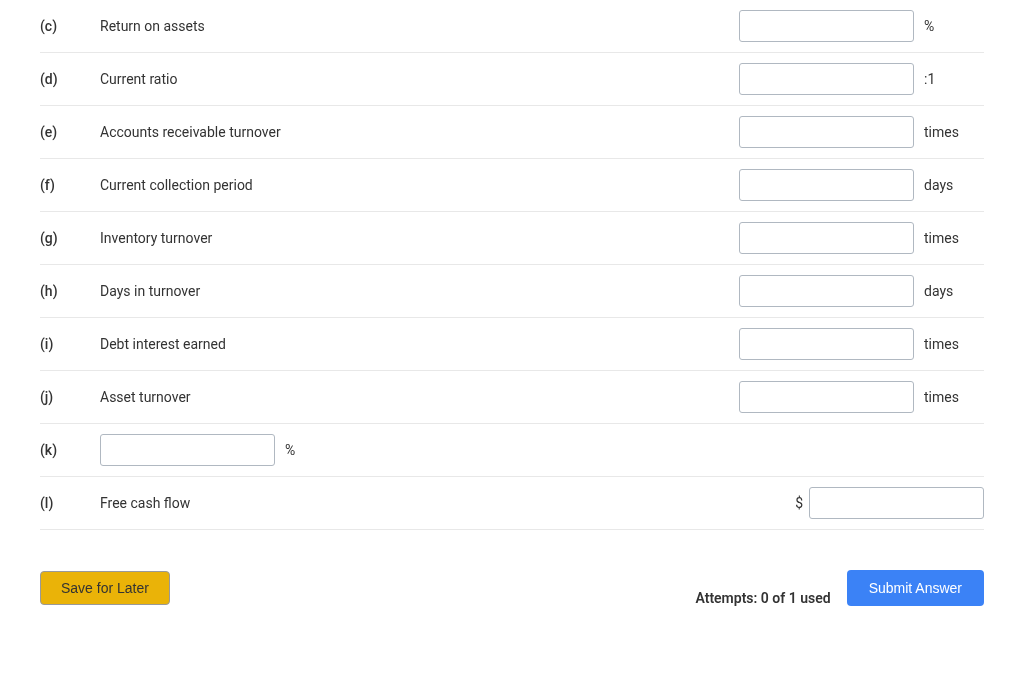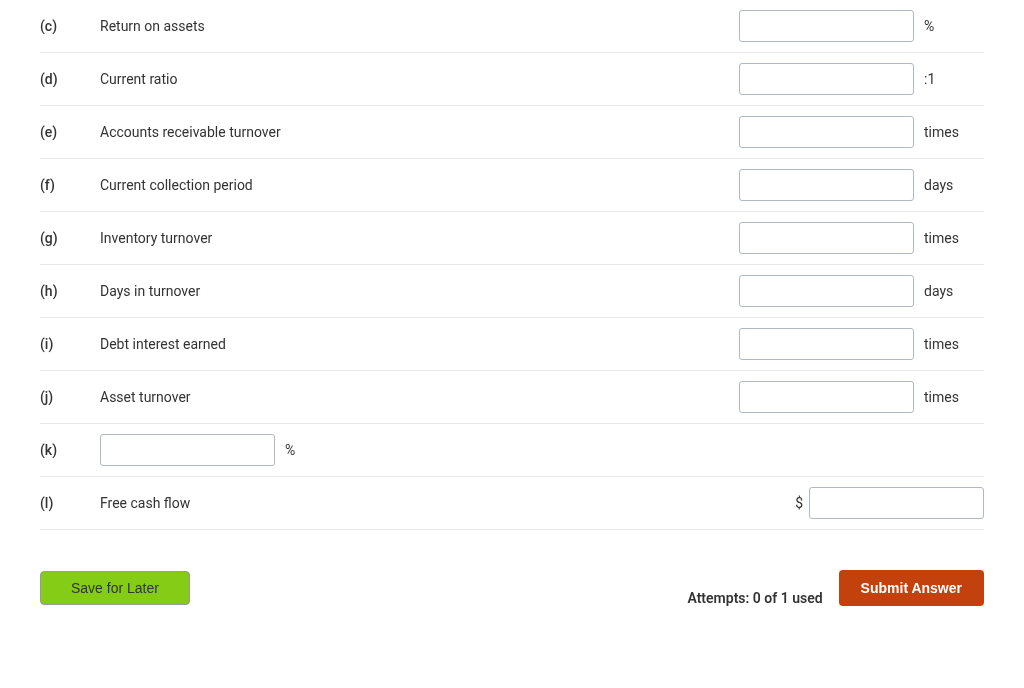--- a/index.html
+++ b/index.html
@@ -74,49 +74,49 @@
     .footer {
       display: flex;
       justify-content: space-between;
       align-items: center;
       margin-top: 30px;
       padding-top: 10px;
     }
 
     .save-later-btn {
       border: 1px solid #999;
-      background: #84cc16;
+      background: #eab308;
       color: #333;
       font-size: 14px;
-      padding: 8px 30px;
+      padding: 8px 20px;
       border-radius: 4px;
       cursor: pointer;
     }
 
     .footer-right {
       display: flex;
       align-items: flex-end;
       gap: 16px;
     }
 
     .attempts-text {
       font-size: 14px;
       color: #333;
       font-weight: 600;
     }
 
     .submit-btn {
-      background-color: #c2410c;
+      background-color: #3b82f6;
       color: #fff;
       border: none;
       font-size: 14px;
       padding: 10px 22px;
       border-radius: 4px;
       cursor: pointer;
-      font-weight: 700;
+      font-weight: 400;
     }
   </style>
 </head>
 <body>
 
 <div class="page-container">
   <div id="rows-container">
       <div class="form-row">
         <span class="row-label-prefix">(c)</span>
         <span class="row-label-text">Return on assets</span>

